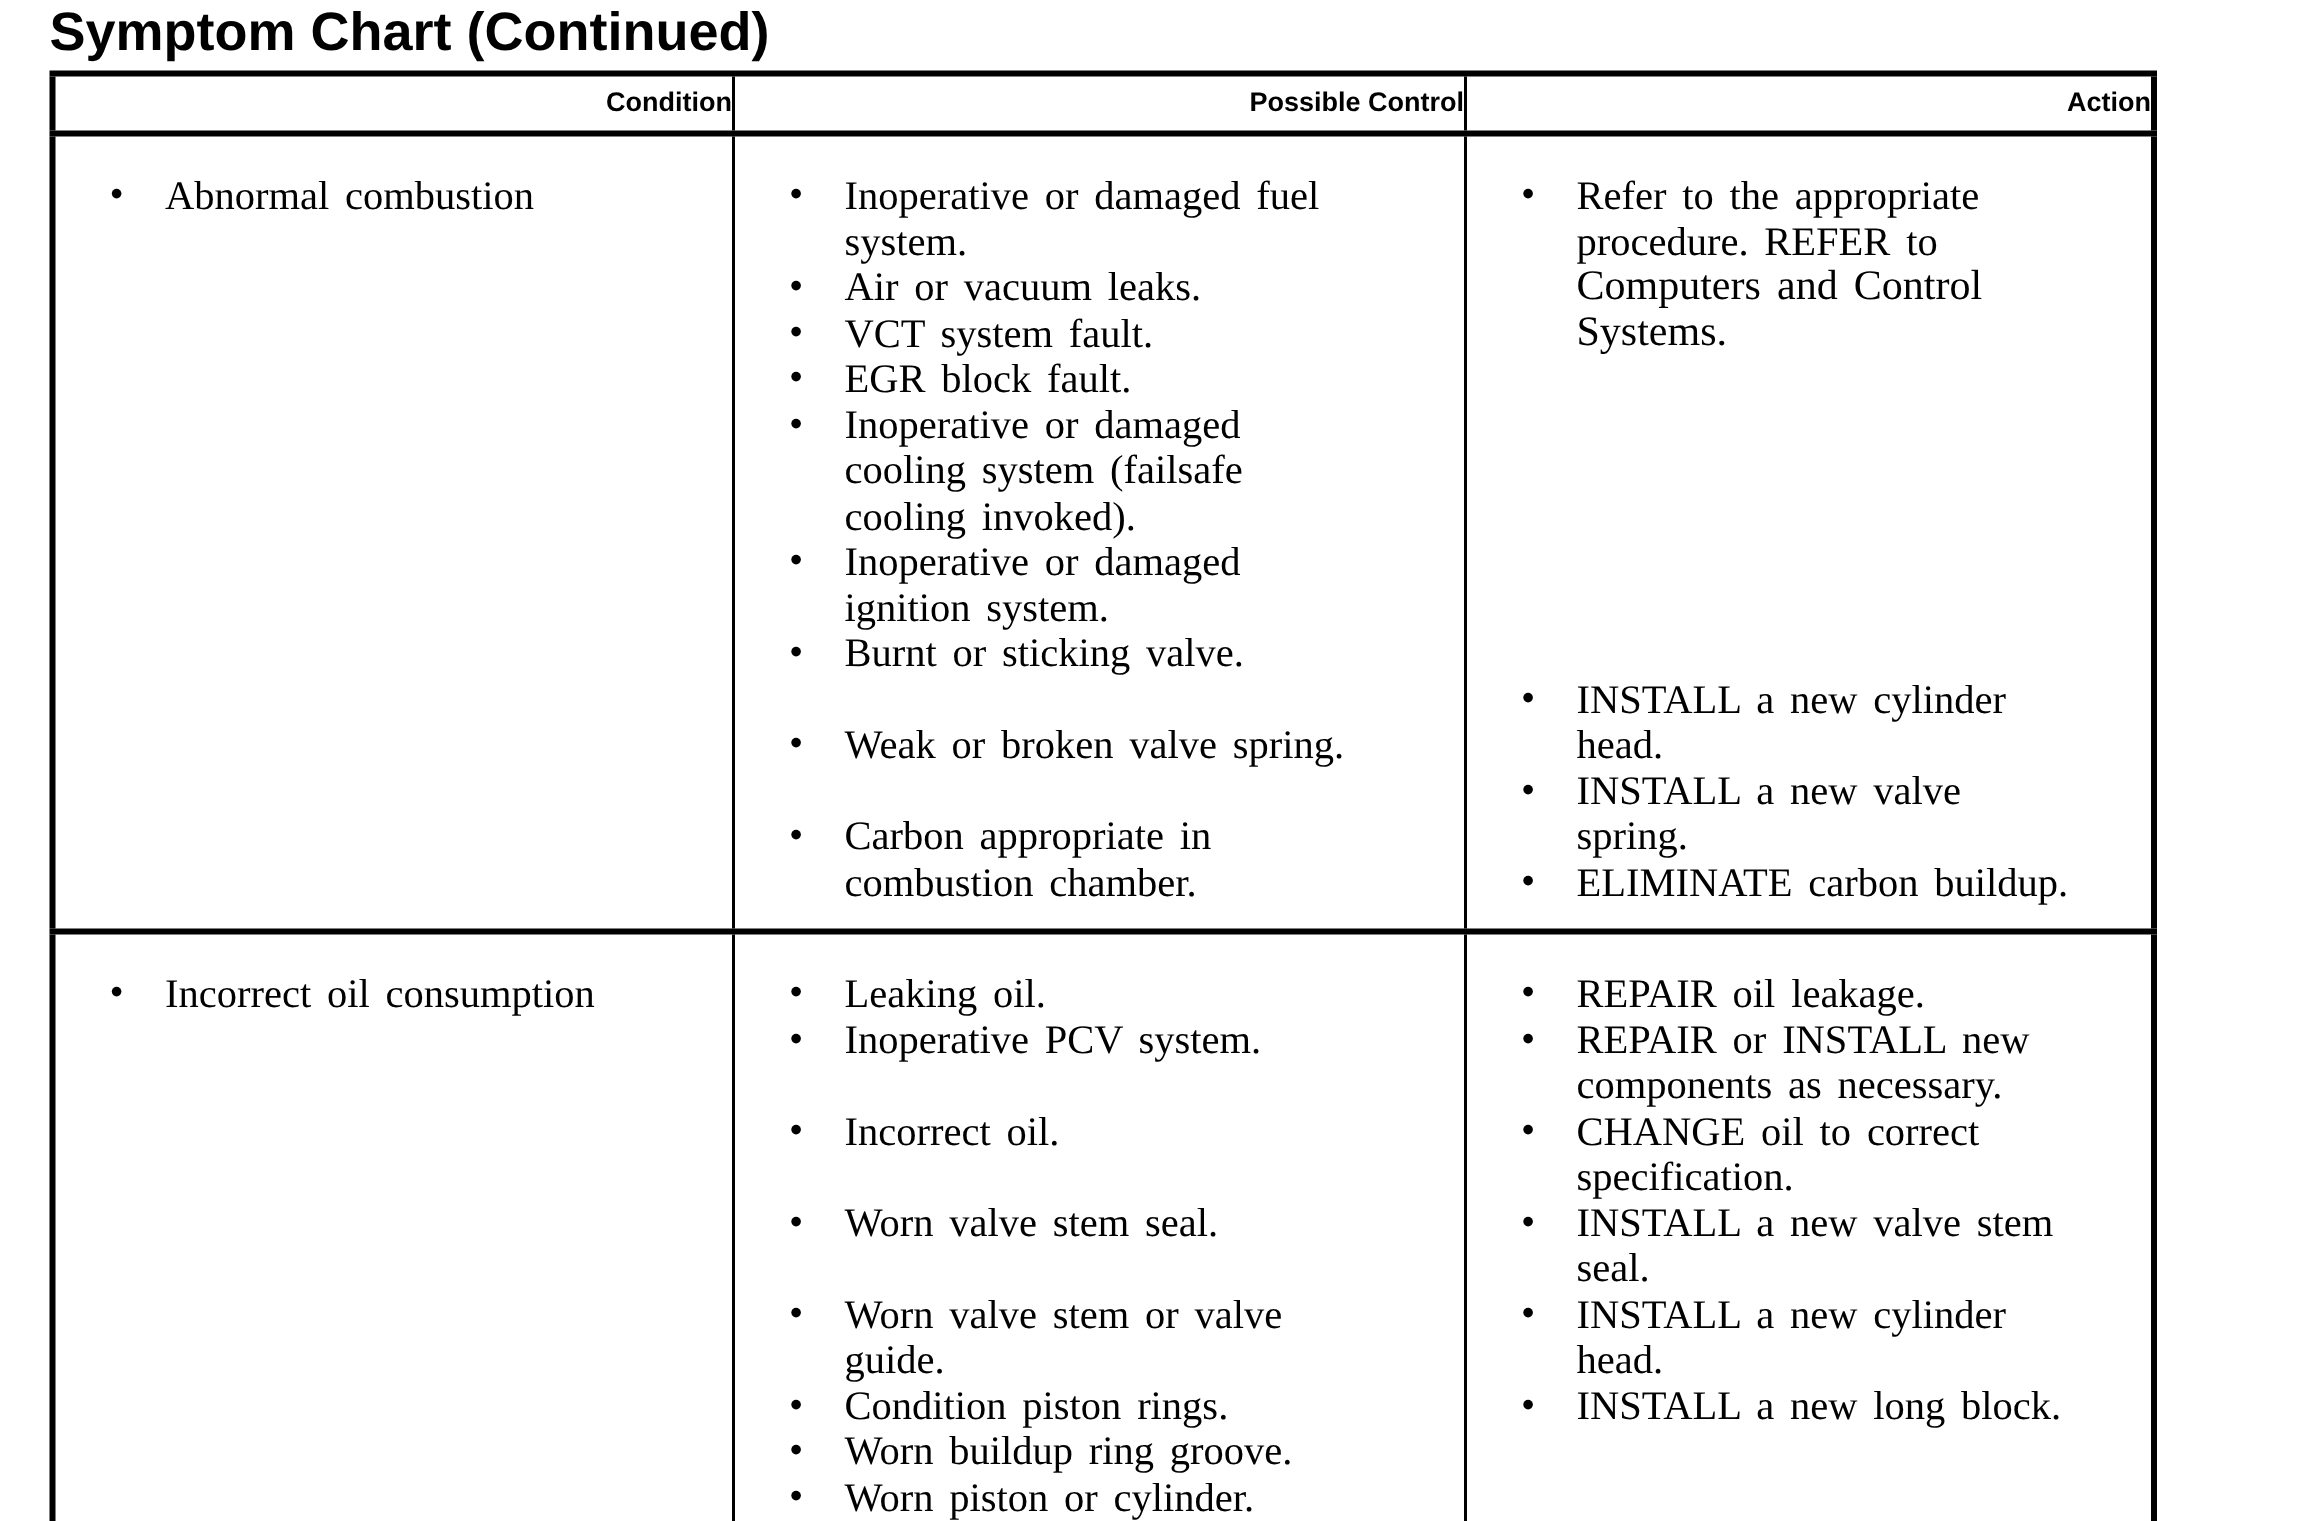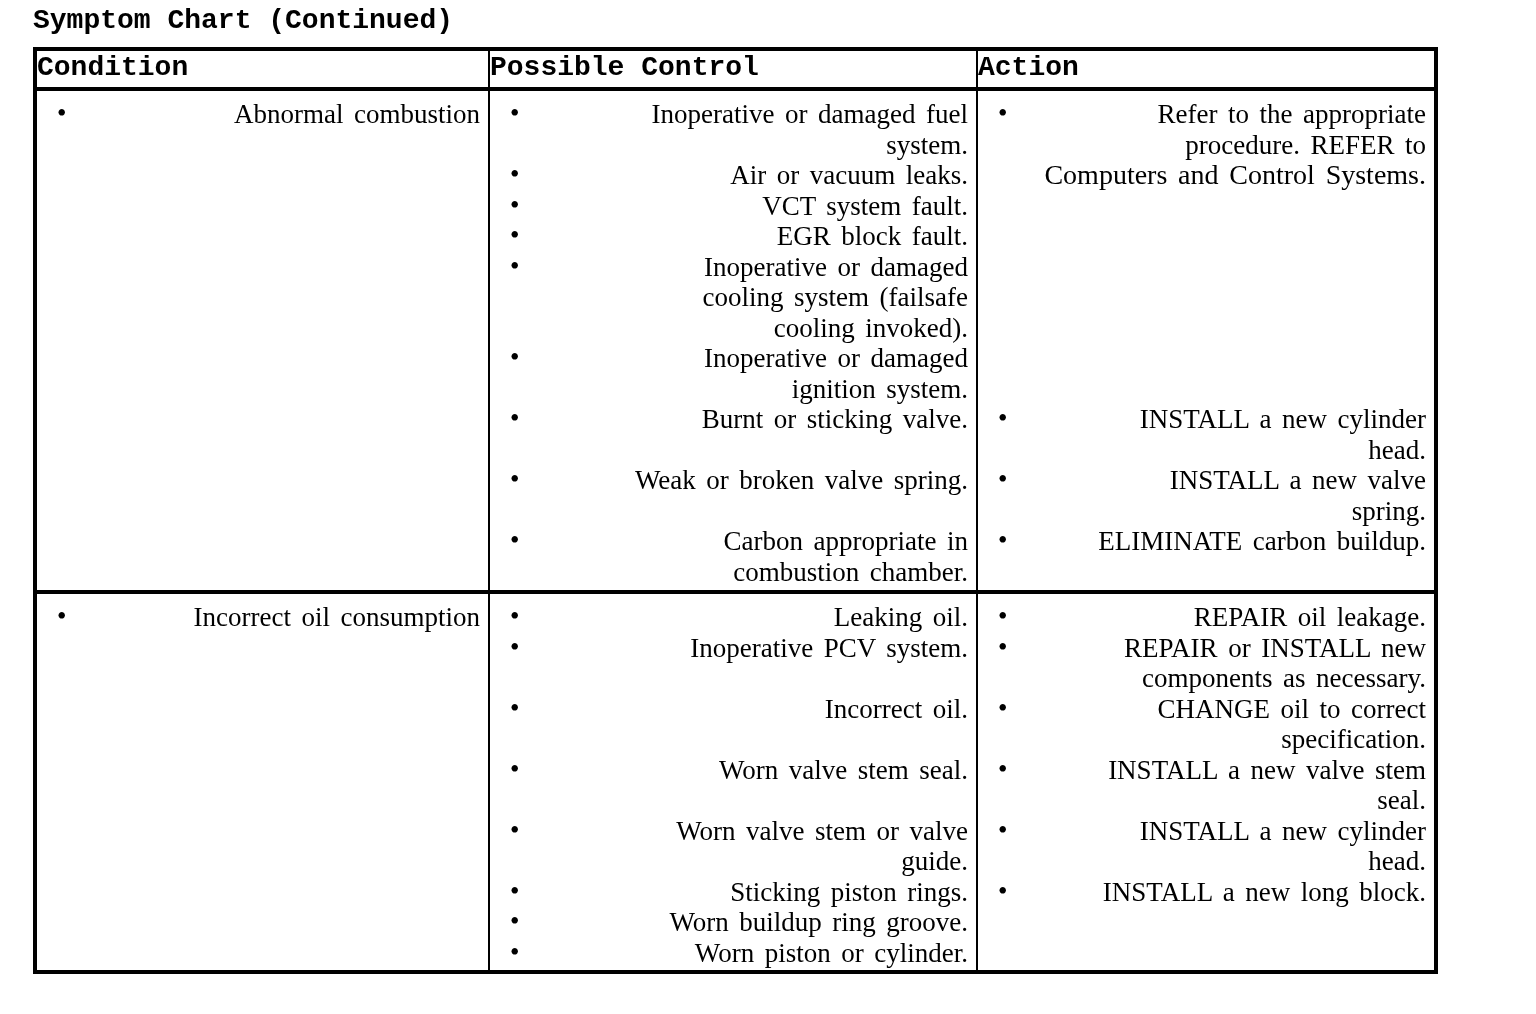--- a/index.html
+++ b/index.html
@@ -11,63 +11,62 @@
   body {
     width: 1536px;
     height: 1014px;
     font-family: "Liberation Serif", serif;
     overflow: hidden;
   }
   .page {
     padding: 5px 0 0 33px;
   }
   .doc-title {
-    font-family: Liberation Mono, monospace;
+    font-family: Liberation Sans, sans-serif;
     font-weight: 700;
-    font-size: 28px;
+    font-size: 36px;
     line-height: 32px;
     margin: 0 0 10px 0;
   }
   table.symptom-table {
     border-collapse: collapse;
     table-layout: fixed;
     width: 1401px;
     border: 4px solid #000;
   }
   .symptom-table th,
   .symptom-table td {
     border-left: 2px solid #000;
     border-right: 2px solid #000;
     border-top: 4px solid #000;
     border-bottom: 4px solid #000;
   }
   .symptom-table th {
-    font-family: Liberation Mono, monospace;
+    font-family: Liberation Sans, sans-serif;
     font-weight: 700;
-    font-size: 28px;
+    font-size: 18px;
     line-height: 30px;
-    text-align: left;
+    text-align: right;
     padding: 2px 0 4px 0;
     height: 30px;
   }
   .symptom-table td {
     vertical-align: top;
     padding: 8px 8px 0 0;
   }
   tr.row-1 td { height: 491px; }
   tr.row-2 td { height: 368px; }
 
   ul.cell-list {
     list-style: none;
-    margin: 0;
+    margin: 16px;
     padding: 0;
     font-size: 27px;
     line-height: 30.5px;
     word-spacing: 0.14em;
-    text-align: right;
   }
   ul.cell-list li {
     position: relative;
     padding-left: 57px;
     white-space: pre-line;
   }
   ul.cell-list li::before {
     content: "\2022";
     position: absolute;
     left: 20px;
@@ -145,21 +144,21 @@
             </ul>
           </td>
           <td>
             <ul class="cell-list">
               <li>Leaking oil.</li>
               <li>Inoperative PCV system.</li>
               <li class="g1">Incorrect oil.</li>
               <li class="g1">Worn valve stem seal.</li>
               <li class="g1">Worn valve stem or valve
 guide.</li>
-              <li>Sticking piston rings.</li>
+              <li>Condition piston rings.</li>
               <li>Worn buildup ring groove.</li>
               <li>Worn piston or cylinder.</li>
             </ul>
           </td>
           <td>
             <ul class="cell-list">
               <li>REPAIR oil leakage.</li>
               <li>REPAIR or INSTALL new
 components as necessary.</li>
               <li>CHANGE oil to correct

